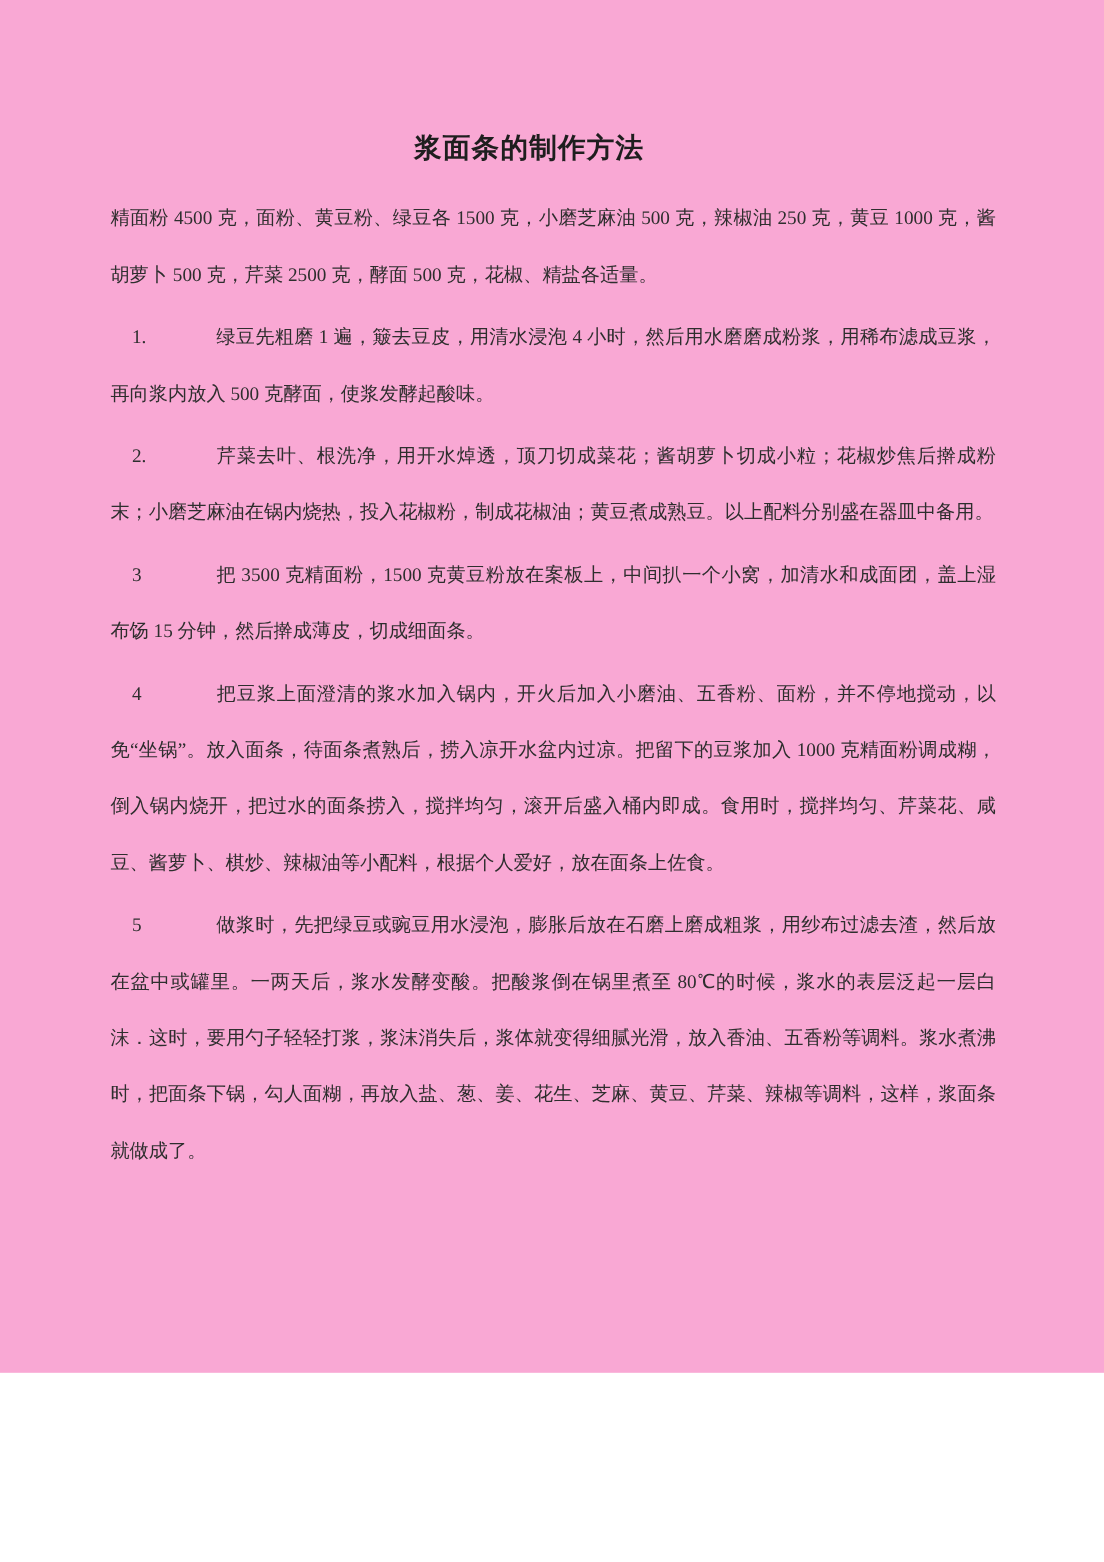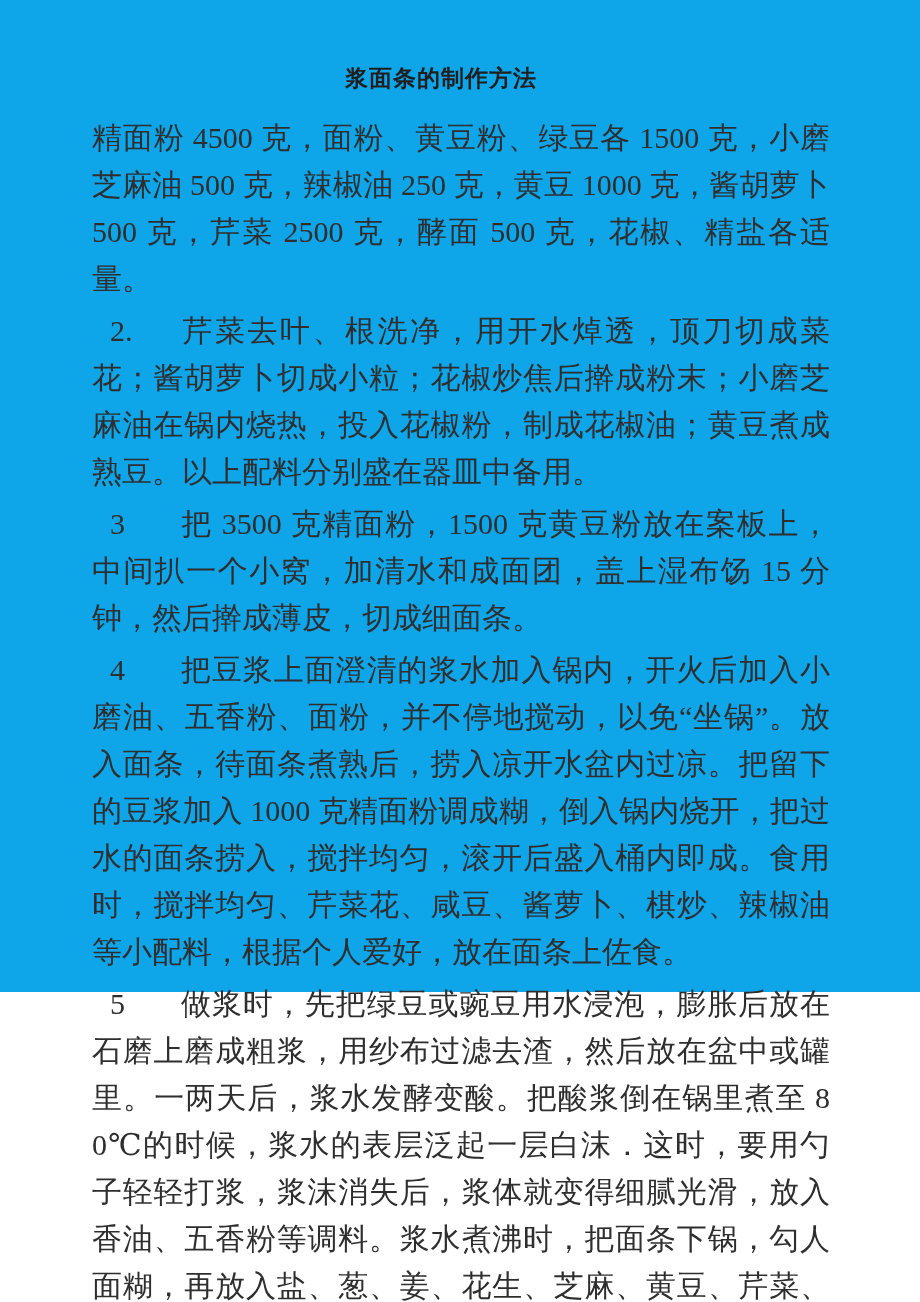--- a/index.html
+++ b/index.html
@@ -9,60 +9,64 @@
   }
   body {
     width: 920px;
     height: 1302px;
     overflow: hidden;
     font-family: "Liberation Serif", "DejaVu Serif", serif;
   }
   .page {
     box-sizing: border-box;
     width: 920px;
-    height: 992px;
-    padding: 55px 90px 40px 92px;
-    background: #0ea5e9;
+    height: 1144px;
+    padding: 100px 90px 40px 92px;
+    background: #f9a8d4;
   }
   .doc-title {
     font-size: 23px;
     font-weight: bold;
     color: #1e1e1e;
     text-align: center;
     line-height: 47px;
     margin: 0 40px 12px 0;
     letter-spacing: 1px;
   }
   .para {
-    font-size: 30px;
+    font-size: 16px;
     line-height: 47px;
     color: #2e2e2e;
     text-align: justify;
     margin: 5px 0;
     word-break: break-all;
+    font-family: Liberation Serif, serif;
   }
   .step {
     text-indent: 18px;
   }
   .step .num {
     display: inline-block;
     text-indent: 0;
     width: 70px;
     color: #2e2e2e;
   }
 </style>
 </head>
 <body>
 
 <div class="page">
 
   <h1 class="doc-title">浆面条的制作方法</h1>
 
   <p class="para intro">精面粉 4500 克，面粉、黄豆粉、绿豆各 1500 克，小磨芝麻油 500 克，辣椒油 250 克，黄豆 1000 克，酱胡萝卜 500 克，芹菜 2500 克，酵面 500 克，花椒、精盐各适量。</p>
 
+  <p class="para step">
+    <span class="num">1.</span><span>绿豆先粗磨 1 遍，簸去豆皮，用清水浸泡 4 小时，然后用水磨磨成粉浆，用稀布滤成豆浆，再向浆内放入 500 克酵面，使浆发酵起酸味。</span>
+  </p>
 
   <p class="para step">
     <span class="num">2.</span><span>芹菜去叶、根洗净，用开水焯透，顶刀切成菜花；酱胡萝卜切成小粒；花椒炒焦后擀成粉末；小磨芝麻油在锅内烧热，投入花椒粉，制成花椒油；黄豆煮成熟豆。以上配料分别盛在器皿中备用。</span>
   </p>
 
   <p class="para step">
     <span class="num">3</span><span>把 3500 克精面粉，1500 克黄豆粉放在案板上，中间扒一个小窝，加清水和成面团，盖上湿布饧 15 分钟，然后擀成薄皮，切成细面条。</span>
   </p>
 
   <p class="para step">

